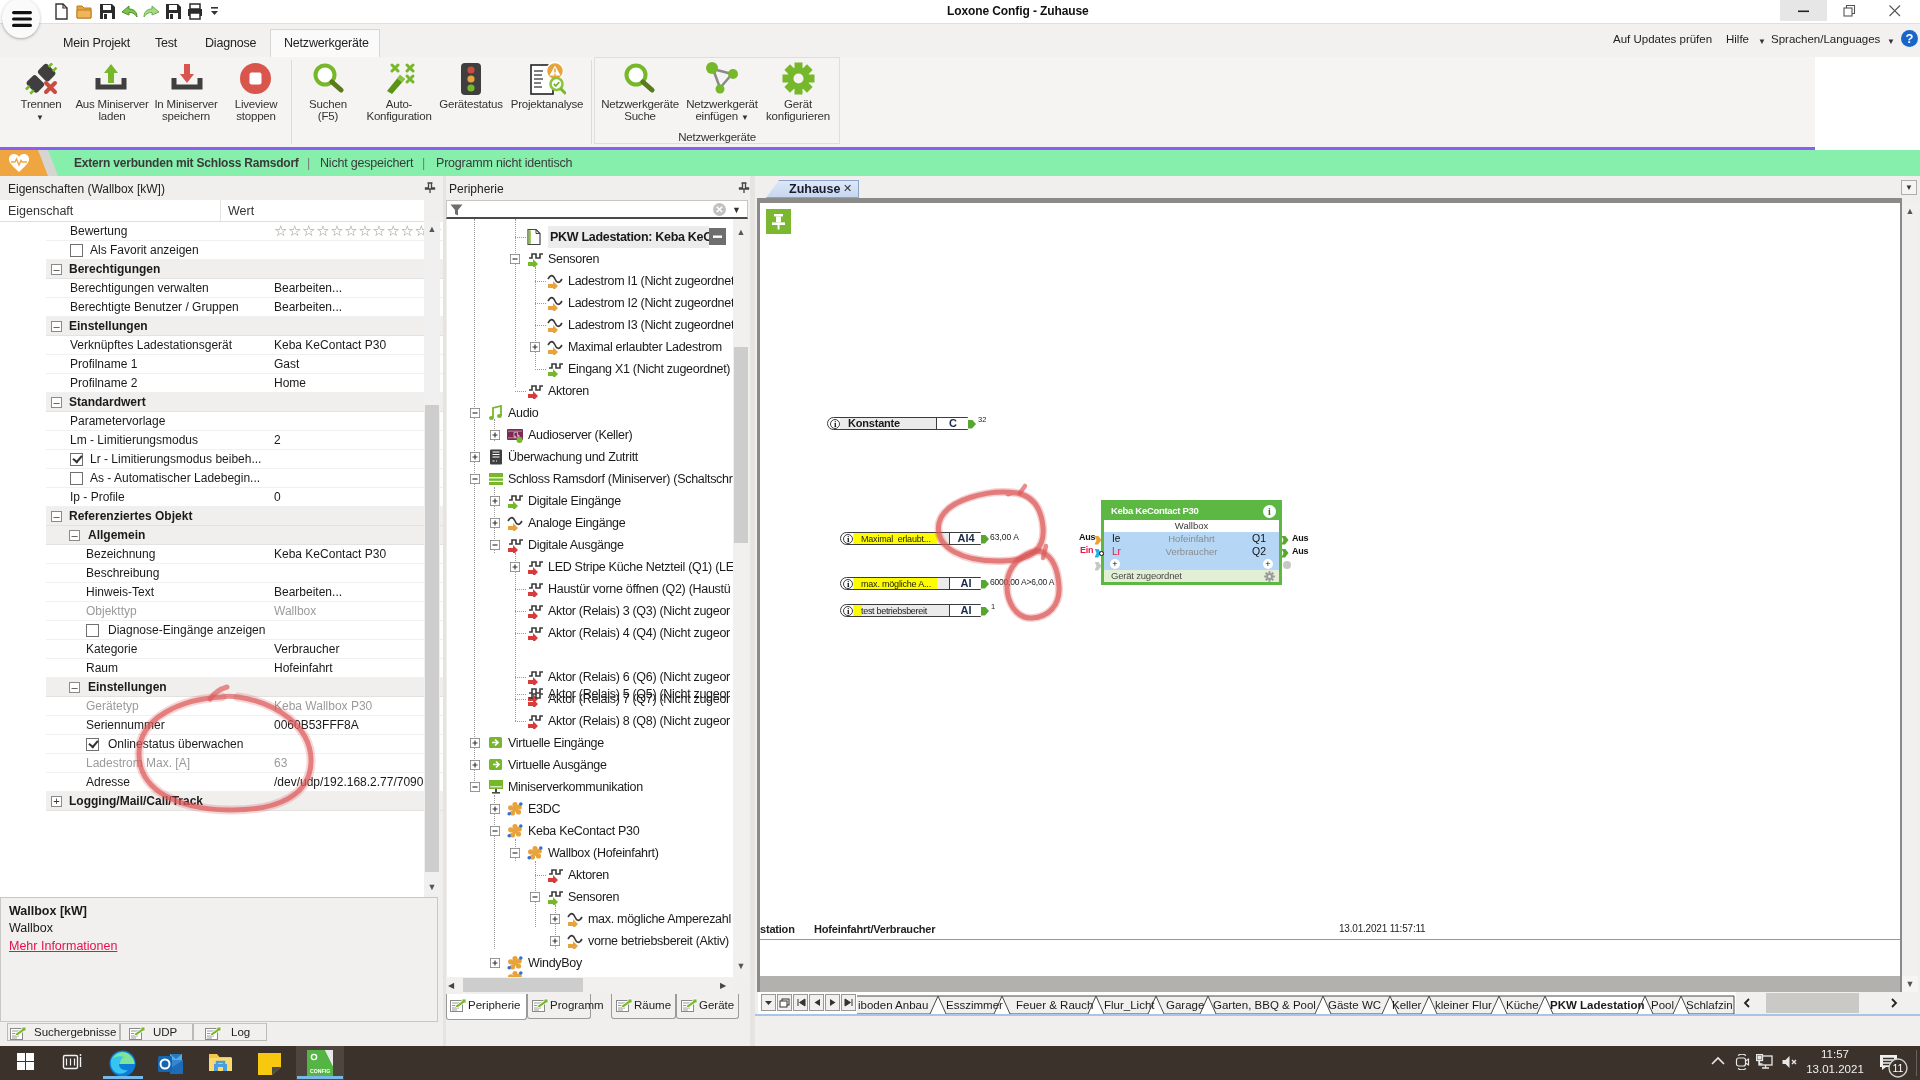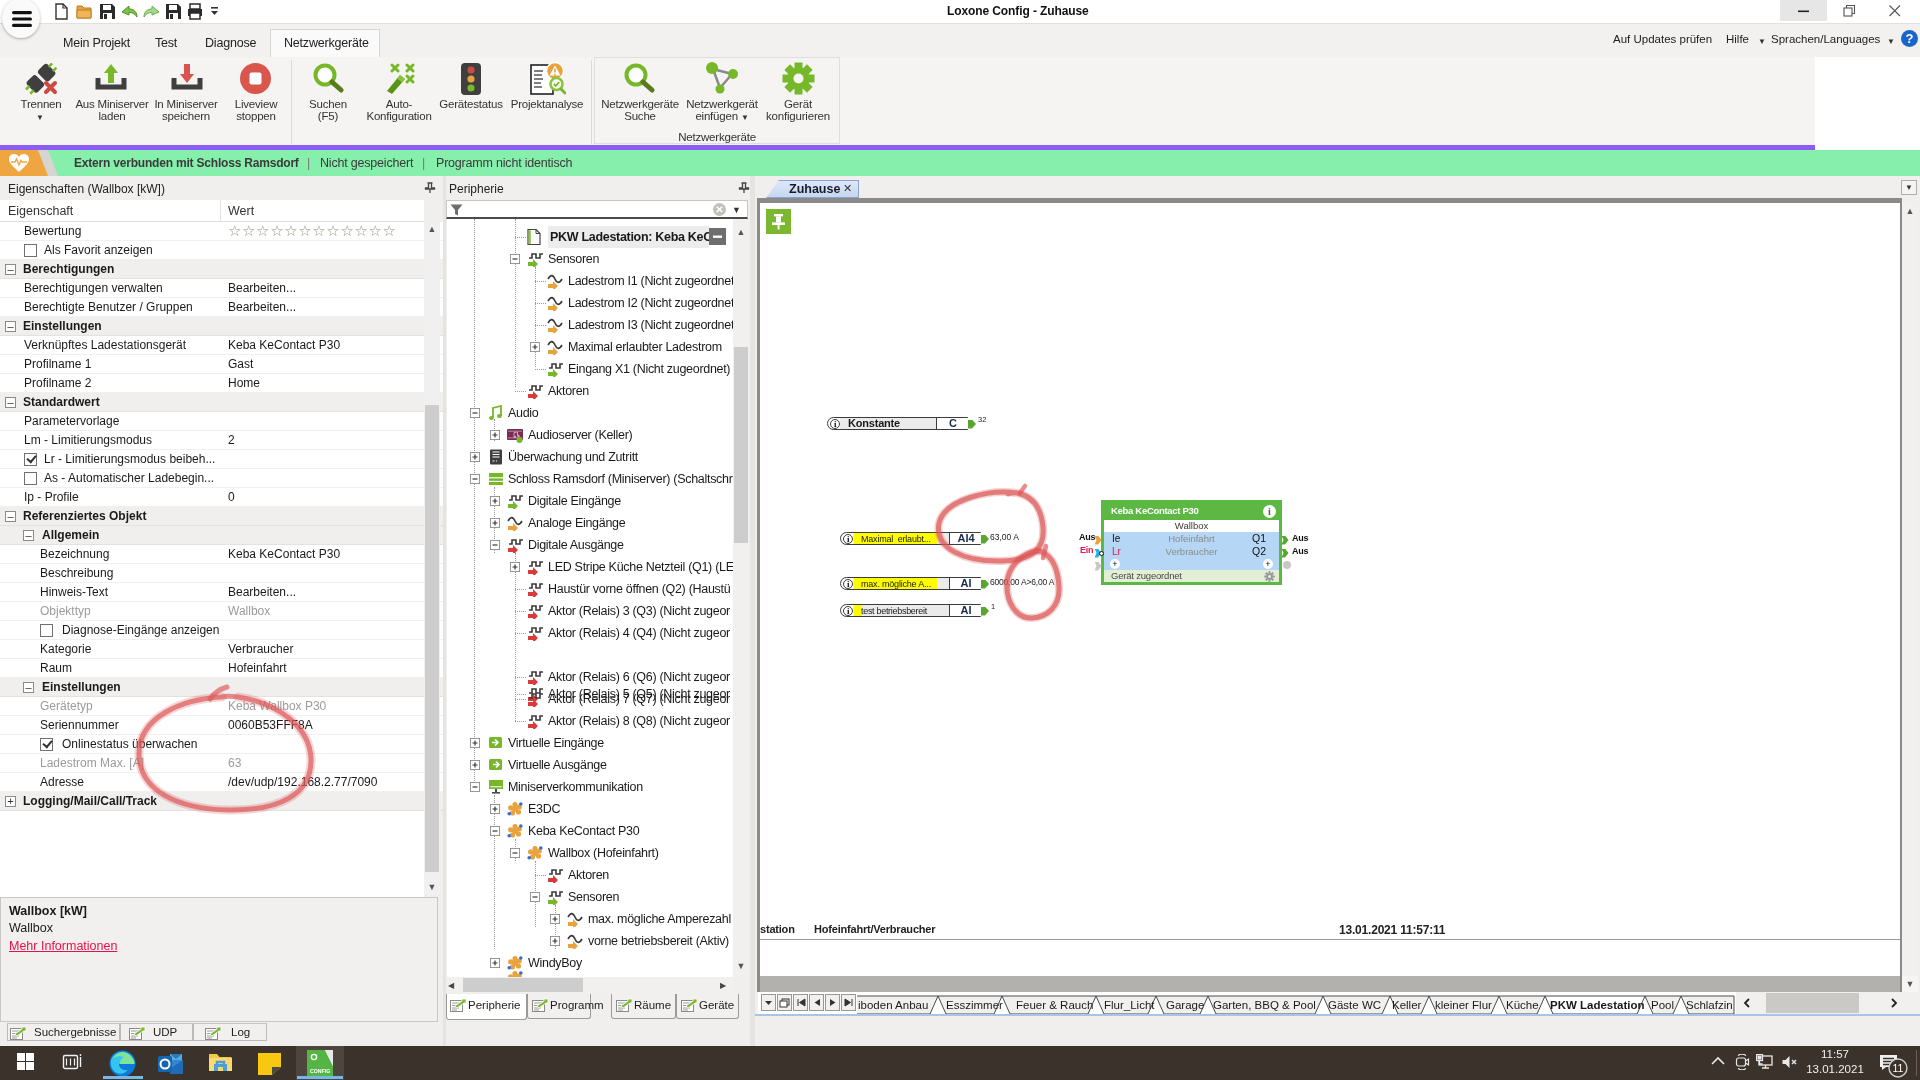--- a/index.html
+++ b/index.html
@@ -13,21 +13,21 @@
 #title { position:absolute; left:947px; top:4px; font-size:12px; font-weight:bold; color:#111; letter-spacing:-0.1px; }
 .winbtn { position:absolute; top:0; height:21px; }
 
 
 #menurow { position:absolute; left:0; top:23px; width:1920px; height:34px; background:#f2f1f0; border-top:1px solid #e2e0de; }
 .rtab { position:absolute; top:5px; height:29px; line-height:29px; font-size:12.5px; color:#222; white-space:nowrap; letter-spacing:-0.2px; }
 #activetab { position:absolute; top:5px; height:30px; background:#fbfafa; border:1px solid #d8d6d4; border-bottom:none; }
 .rmenu { position:absolute; top:9px; font-size:11.5px; color:#222; white-space:nowrap; }
 
 
-#ribbon { position:absolute; left:0; top:57px; width:1815px; height:93px; background:#f5f4f2; border-bottom:5px solid #8b5cf6; }
+#ribbon { position:absolute; left:0; top:57px; width:1815px; height:93px; background:#f5f4f2; border-bottom:3px solid #8b5cf6; }
 .ribsep { position:absolute; top:3px; width:1px; height:84px; background:#dddbd9; }
 .riblabel { position:absolute; font-size:11.5px; color:#333; text-align:center; letter-spacing:-0.2px; }
 
 
 #statusstrip { position:absolute; left:0; top:150px; width:1920px; height:26px; background:#86efac; }
 #statusstrip .txt { position:absolute; top:6px; font-size:12.5px; color:#3a3a3a; letter-spacing:-0.2px; white-space:nowrap; }
 
 
 .panelhead { font-size:12px; color:#222; }
 
@@ -403,21 +403,21 @@
   </svg>
 
   <div class="abs" style="left:0; top:24px; width:424px; height:22px; background:#fff; border-bottom:1px solid #e0deda;">
     <div class="abs" style="left:8px; top:4px; font-size:12.5px; color:#333;">Eigenschaft</div>
     <div class="abs" style="left:228px; top:4px; font-size:12.5px; color:#333;">Wert</div>
     <div class="abs" style="left:220px; top:0; width:1px; height:22px; background:#e4e2de;"></div>
   </div>
 
   <div class="abs" style="left:0; top:46px; width:424px; height:675px; background:#fff;">
     <div class="abs" style="left:220px; top:0; width:1px; height:589px; background:#eceae6;"></div>
-    <div id="prows" class="abs" style="left:0; top:0; width:480px;">
+    <div id="prows" class="abs" style="left:0; top:0; width:480px;padding-left:46px;">
       <div class="prow">
             <span class="lbl">Bewertung</span>
             <span class="val" style="top:-1px; font-size:15px; color:#9a9383; letter-spacing:0.6px;">☆☆☆☆☆☆☆☆☆☆☆☆</span>
           </div>
       <div class="prow">
             <span class="cbx" style="left:24px;"></span>
             <span class="lbl" style="left:44px;">Als Favorit anzeigen</span>
           </div>
       <div class="prow cat">
             <span class="exp" style="left:5px;">–</span>
@@ -1105,21 +1105,21 @@
       <path d="M123 85 C124 81 125 78 126 73" stroke-width="4.5"></path>
     </g>
     <g fill="none" stroke="#d84848" stroke-opacity="0.25" stroke-width="8" stroke-linecap="round">
       <path d="M97 20 C70 16 25 26 19 50 C14 76 45 89 82 88 C113 87 125 76 123 54 C121 33 112 23 97 20"></path>
       <path d="M116 78 C104 80 88 92 87 110 C86 130 97 146 112 145 C128 144 140 133 139 114 C138 96 133 84 122 79 Z"></path>
     </g>
   </svg>
 
   <div class="abs" style="left:0px; top:720px; font-size:11px; font-weight:bold; color:#222; letter-spacing:-0.2px;">station</div>
   <div class="abs" style="left:54px; top:720px; font-size:11px; font-weight:bold; color:#222; letter-spacing:-0.2px;">Hofeinfahrt/Verbraucher</div>
-  <div class="abs" style="left:579px; top:720px; font-size:12px; font-weight:bold; color:#222; letter-spacing:-0.2px;">13.01.2021 11:57:11</div>
+  <div class="abs" style="left:579px; top:720px; font-size:10px; font-weight:normal; color:#222; letter-spacing:-0.2px;">13.01.2021 11:57:11</div>
   <div class="abs" style="left:0px; top:736px; width:1142px; height:1px; background:#999;"></div>
 </div>
 
 <svg class="abs" style="left:130px; top:683px; z-index:50;" width="200" height="140" viewBox="0 0 200 140">
   <g fill="none" stroke="#e06060" stroke-opacity="0.7" stroke-width="5" stroke-linecap="round">
     <path d="M92 14 C52 16 8 34 9 72 C10 108 48 126 98 127 C148 128 182 112 181 76 C180 44 148 20 108 14 C100 13 96 13 92 14"></path>
     <path d="M80 16 C84 10 90 6 97 4"></path>
   </g>
   <g fill="none" stroke="#d84848" stroke-opacity="0.22" stroke-width="9" stroke-linecap="round">
     <path d="M92 14 C52 16 8 34 9 72 C10 108 48 126 98 127 C148 128 182 112 181 76 C180 44 148 20 108 14"></path>

